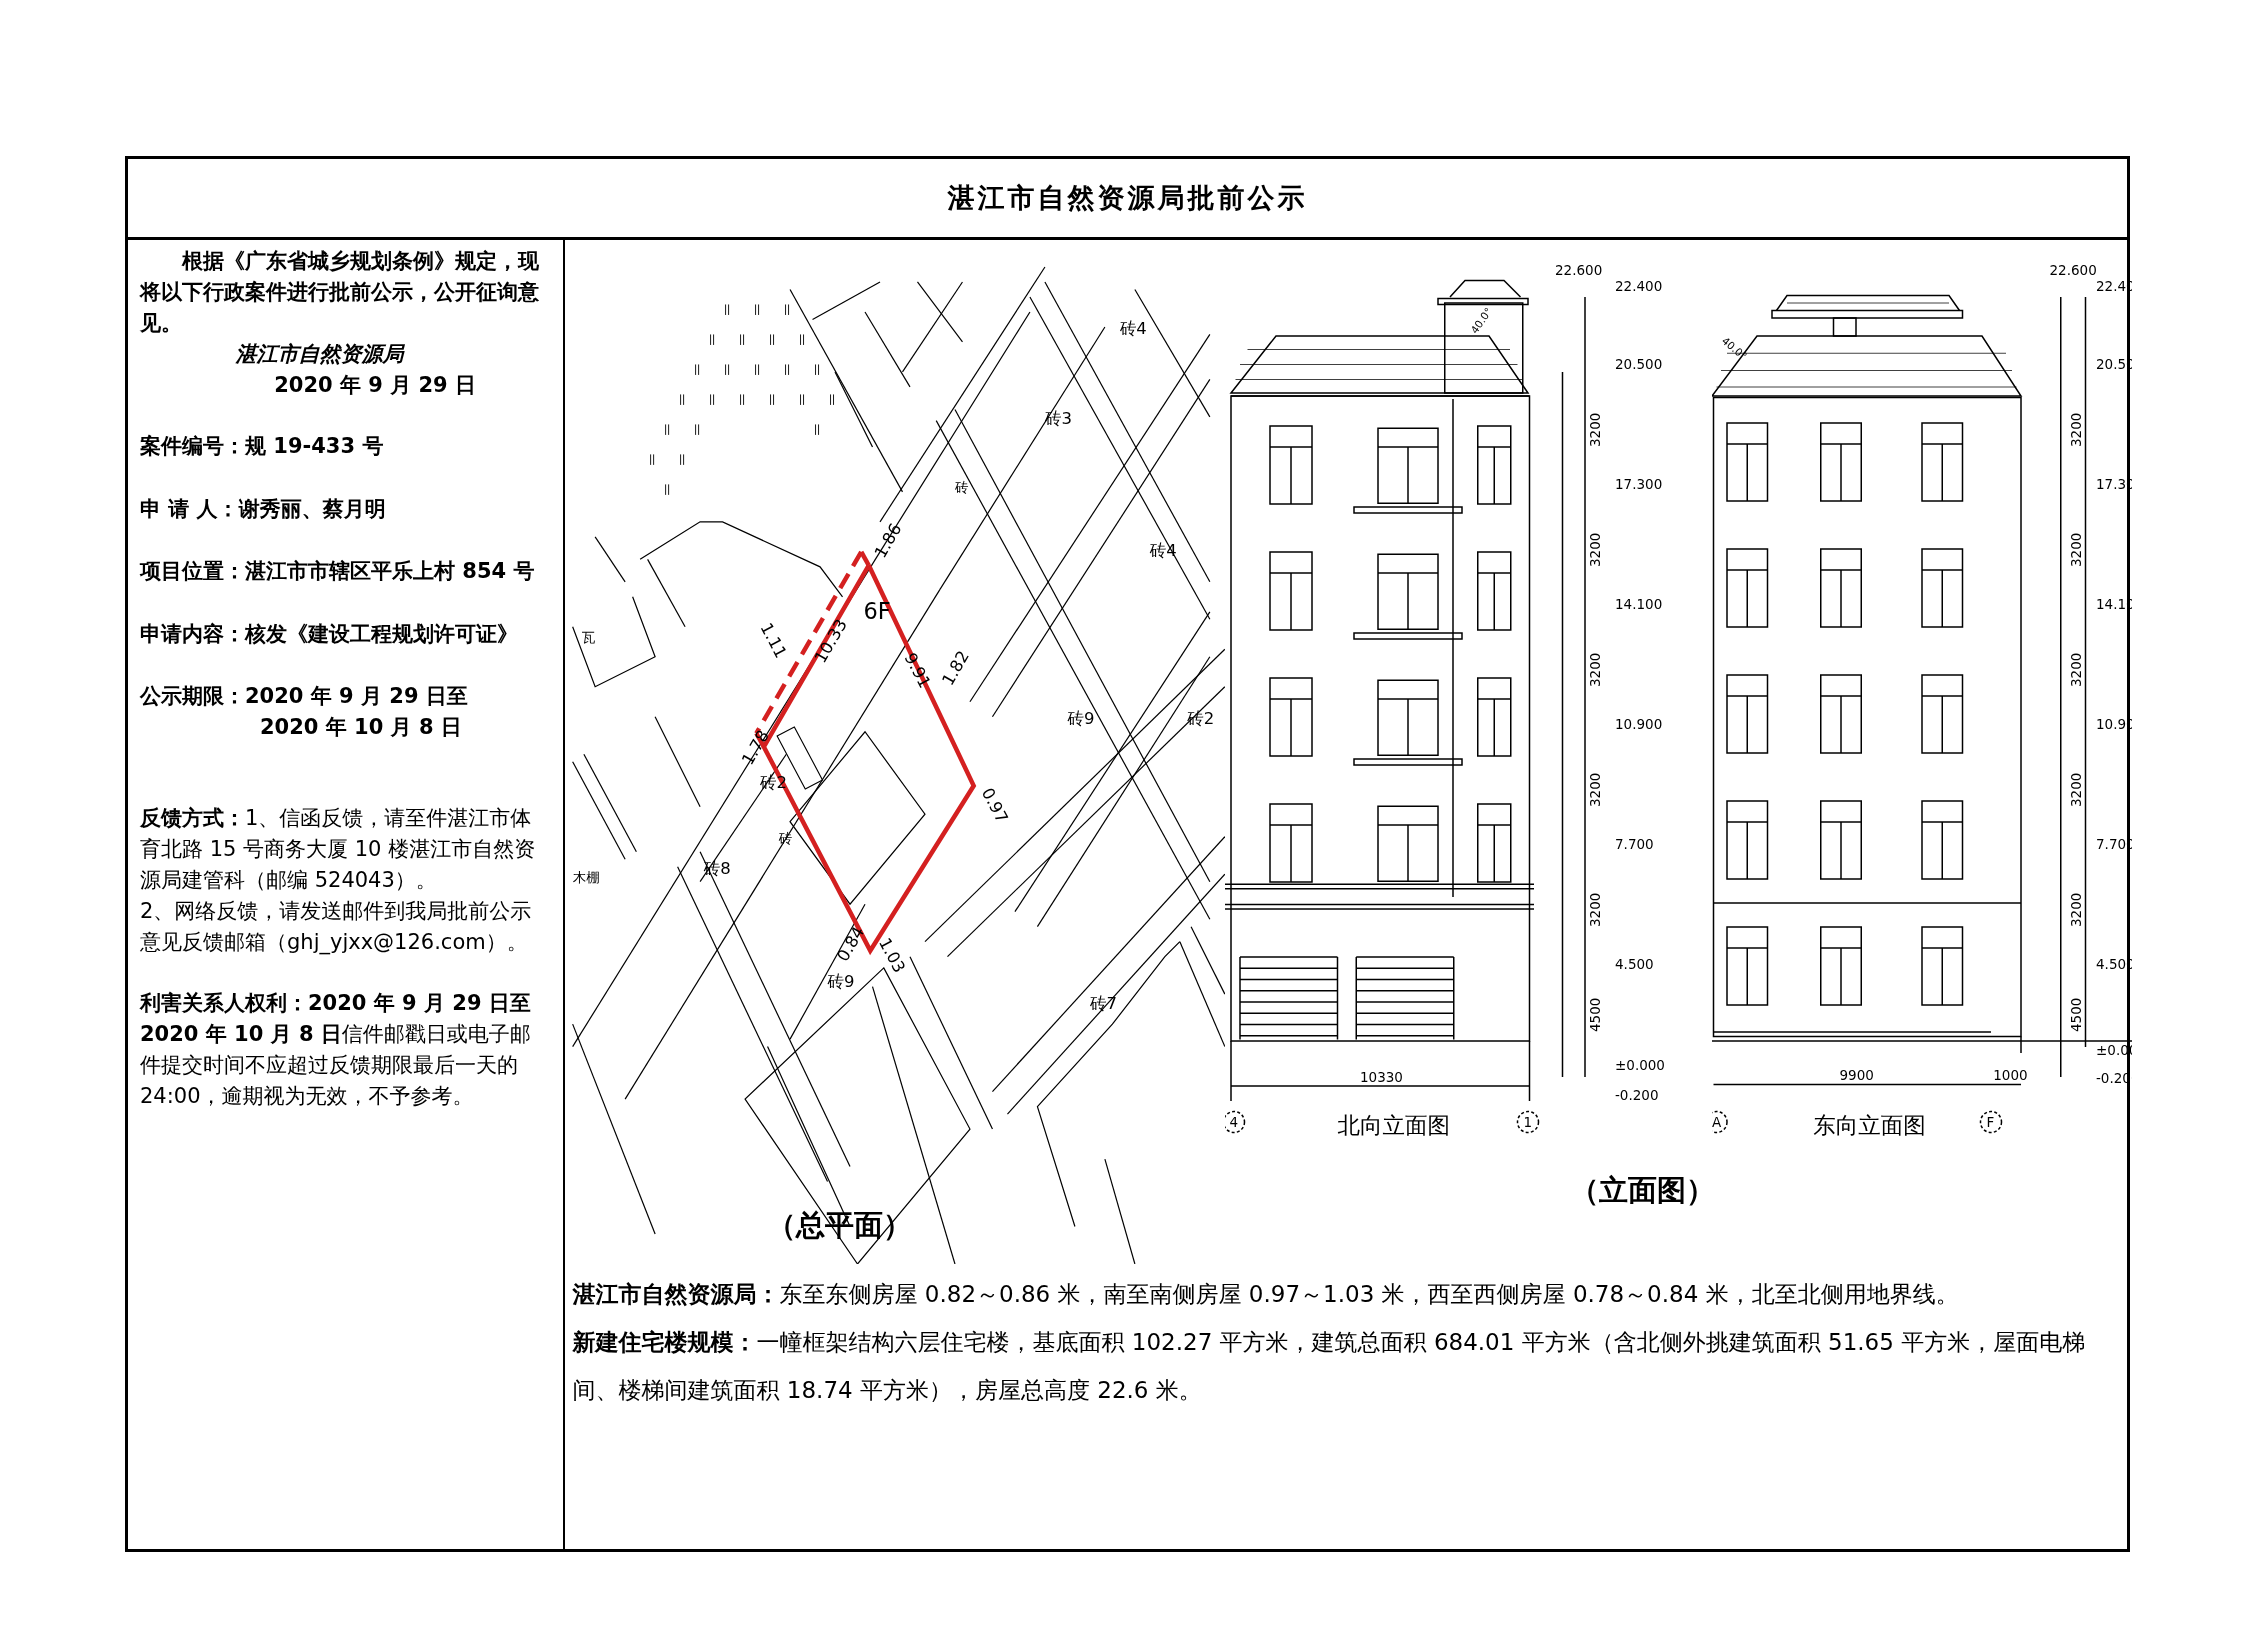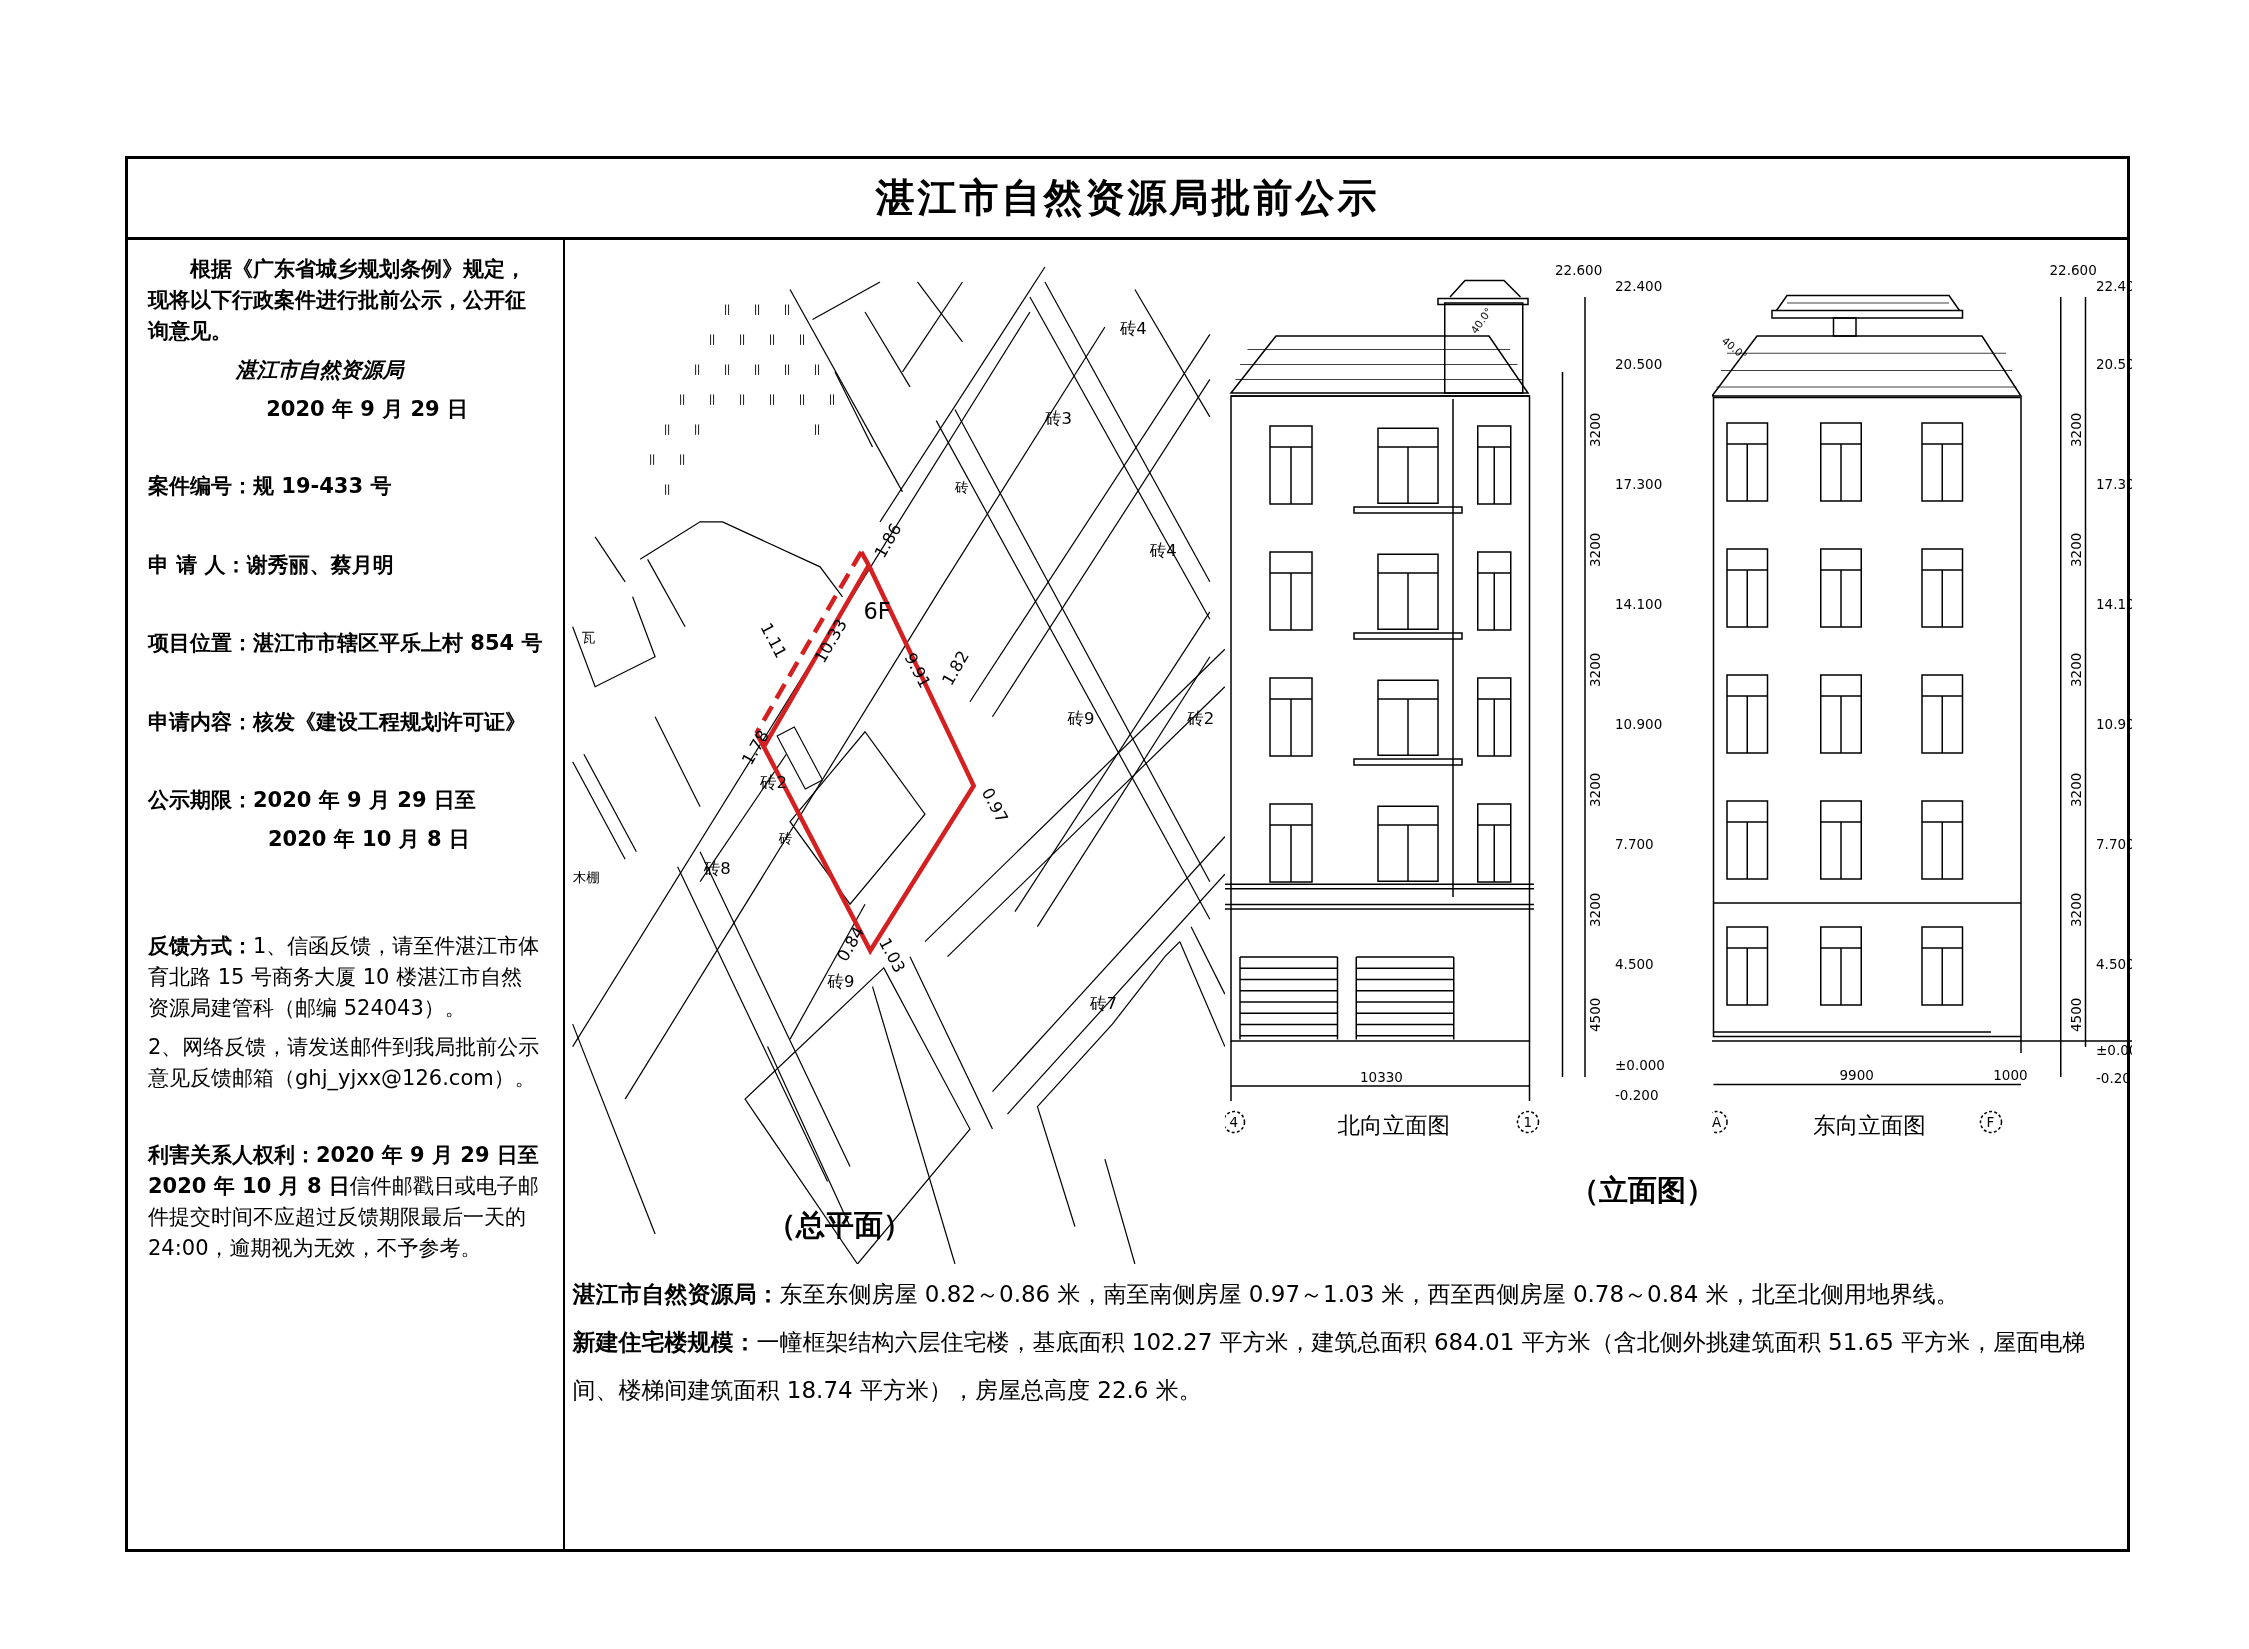--- a/index.html
+++ b/index.html
@@ -2,25 +2,25 @@
 <html style="font-size:12px"><head>
 <meta charset="utf-8">
 <style>
   html, body { margin:0; padding:0; background:#ffffff; }
   body { width:2250px; height:1650px; position:relative; overflow:hidden;
          font-family:"DejaVu Sans","Liberation Sans",sans-serif; color:#000; }
   .frame { position:absolute; left:125px; top:156px; width:2005px; height:1396px;
            border:3px solid #000; box-sizing:border-box; }
   .title-row { position:absolute; left:0; top:0; right:0; height:78px;
                border-bottom:3px solid #000; display:flex; align-items:center; justify-content:center; }
-  .title { font-size:39px; font-weight:bold; letter-spacing:3px; }
+  .title { font-size:27px; font-weight:bold; letter-spacing:3px; }
   .left-col { position:absolute; left:0; top:78px; width:437px; bottom:0;
               border-right:2.2px solid #000; box-sizing:border-box; padding:9px 12px 0 12px;
               font-size:21px; line-height:31px; }
-  .left-col p { margin:8px; }
+  .left-col p { margin:0; }
   .indent { text-indent:2em; }
   .bold { font-weight:bold; }
   .sign { text-align:center; padding-right:52px;font-style:italic; }
   .sign2 { text-align:right; padding-right:75px; }
   .gap-s { height:30px; }
   .gap-m { height:31.5px; }
   .center-sub { padding-left:120px; }
   .right-area { position:absolute; left:437px; top:78px; right:0; bottom:0; }
   .drawings { position:absolute; left:0; top:0; right:0; height:1027px; }
   .desc { position:absolute; left:7.5px; top:1033px; right:7.5px; font-size:23px; line-height:48px; }

